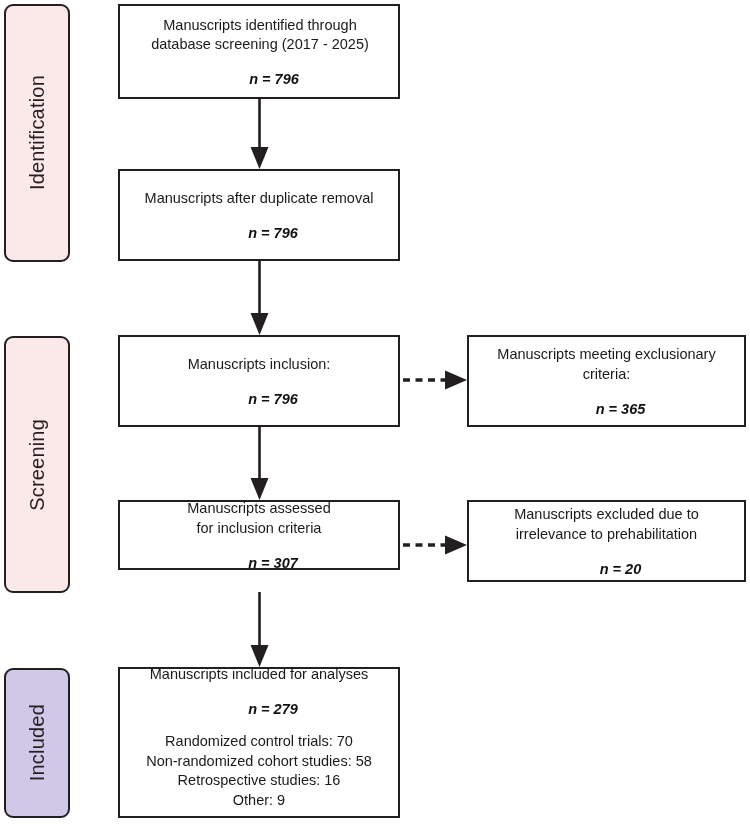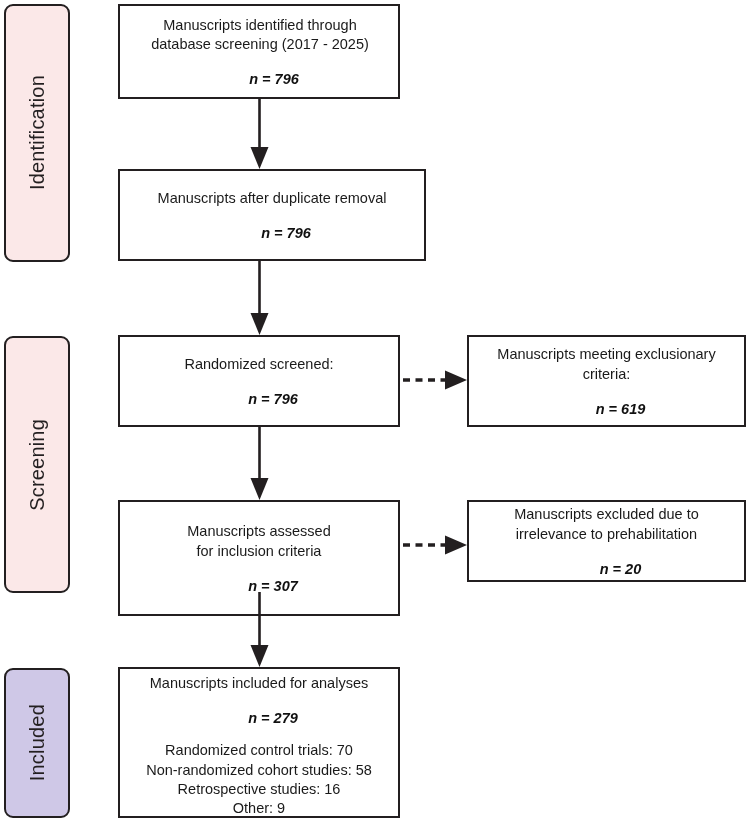--- a/index.html
+++ b/index.html
@@ -106,58 +106,58 @@
     <div class="node-count">n = 796</div>
   </div>
 
   <div class="connector" style="left:248px; top:99px; width:24px; height:70px;">
     <svg width="24" height="70" viewBox="0 0 24 70">
       <line x1="11.5" y1="0" x2="11.5" y2="54" stroke="#231f20" stroke-width="2.6"></line>
       <polygon points="11.5,70 2.5,48 20.5,48" fill="#231f20"></polygon>
     </svg>
   </div>
 
-  <div class="node" style="left:118px; top:169px; width:308px; height:92px;">
+  <div class="node" style="left:118px; top:169px; width:282px; height:92px;">
     <div class="node-title">Manuscripts after duplicate removal</div>
     <div class="node-count">n = 796</div>
   </div>
 
   <div class="connector" style="left:248px; top:261px; width:24px; height:74px;">
     <svg width="24" height="74" viewBox="0 0 24 74">
       <line x1="11.5" y1="0" x2="11.5" y2="58" stroke="#231f20" stroke-width="2.6"></line>
       <polygon points="11.5,74 2.5,52 20.5,52" fill="#231f20"></polygon>
     </svg>
   </div>
 
   <div class="node" style="left:118px; top:335px; width:282px; height:92px;">
-    <div class="node-title">Randomized screened:</div>
+    <div class="node-title">Manuscripts inclusion:</div>
     <div class="node-count">n = 796</div>
   </div>
 
   <div class="connector" style="left:403px; top:368px; width:64px; height:24px;">
     <svg width="64" height="24" viewBox="0 0 64 24">
       <line x1="0" y1="12" x2="44" y2="12" stroke="#231f20" stroke-width="3.4" stroke-dasharray="7,5.5"></line>
       <polygon points="64,12 42,2.5 42,21.5" fill="#231f20"></polygon>
     </svg>
   </div>
 
   <div class="node" style="left:467px; top:335px; width:279px; height:92px;">
     <div class="node-title">Manuscripts meeting exclusionary
 criteria:</div>
-    <div class="node-count">n = 619</div>
+    <div class="node-count">n = 365</div>
   </div>
 
   <div class="connector" style="left:248px; top:427px; width:24px; height:73px;">
     <svg width="24" height="73" viewBox="0 0 24 73">
       <line x1="11.5" y1="0" x2="11.5" y2="57" stroke="#231f20" stroke-width="2.6"></line>
       <polygon points="11.5,73 2.5,51 20.5,51" fill="#231f20"></polygon>
     </svg>
   </div>
 
-  <div class="node" style="left:118px; top:500px; width:282px; height:116px;">
+  <div class="node" style="left:118px; top:500px; width:282px; height:70px;">
     <div class="node-title">Manuscripts assessed
 for inclusion criteria</div>
     <div class="node-count">n = 307</div>
   </div>
 
   <div class="connector" style="left:403px; top:533px; width:64px; height:24px;">
     <svg width="64" height="24" viewBox="0 0 64 24">
       <line x1="0" y1="12" x2="44" y2="12" stroke="#231f20" stroke-width="3.4" stroke-dasharray="7,5.5"></line>
       <polygon points="64,12 42,2.5 42,21.5" fill="#231f20"></polygon>
     </svg>
@@ -169,21 +169,21 @@
     <div class="node-count">n = 20</div>
   </div>
 
   <div class="connector" style="left:248px; top:592px; width:24px; height:75px;">
     <svg width="24" height="75" viewBox="0 0 24 75">
       <line x1="11.5" y1="0" x2="11.5" y2="59" stroke="#231f20" stroke-width="2.6"></line>
       <polygon points="11.5,75 2.5,53 20.5,53" fill="#231f20"></polygon>
     </svg>
   </div>
 
-  <div class="node" style="left:118px; top:667px; width:282px; height:151px; justify-content:center; padding-top:14px;">
+  <div class="node" style="left:118px; top:667px; width:282px; height:151px; justify-content:flex-end; padding-top:14px;">
     <div class="node-title">Manuscripts included for analyses</div>
     <div class="node-count">n = 279</div>
     <div class="node-breakdown">Randomized control trials: 70
 Non-randomized cohort studies: 58
 Retrospective studies: 16
 Other: 9</div>
   </div>
 
 </div>
 

